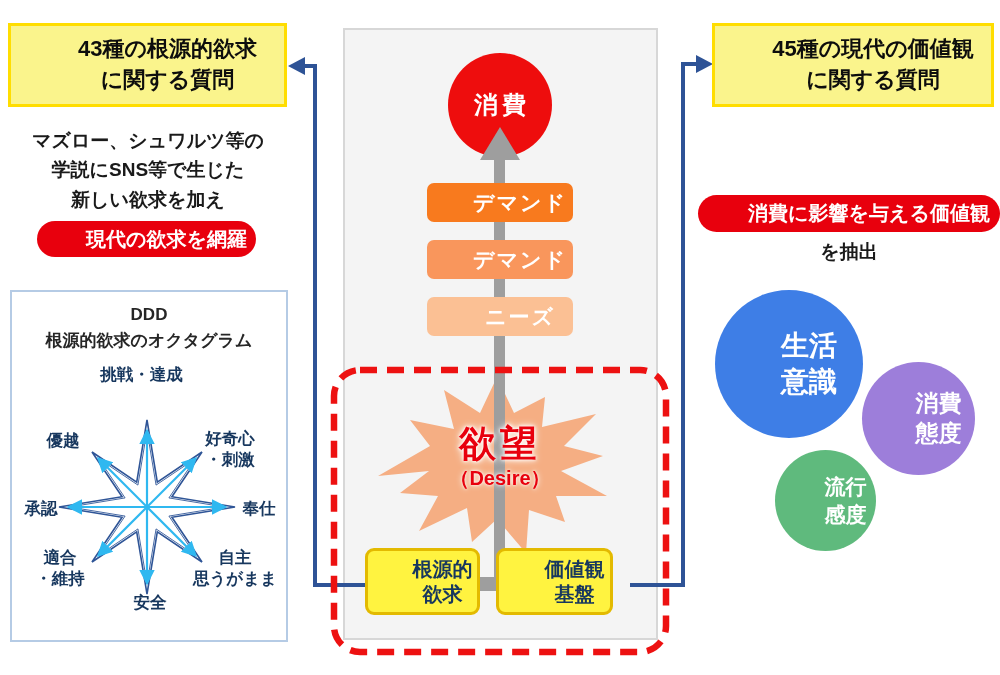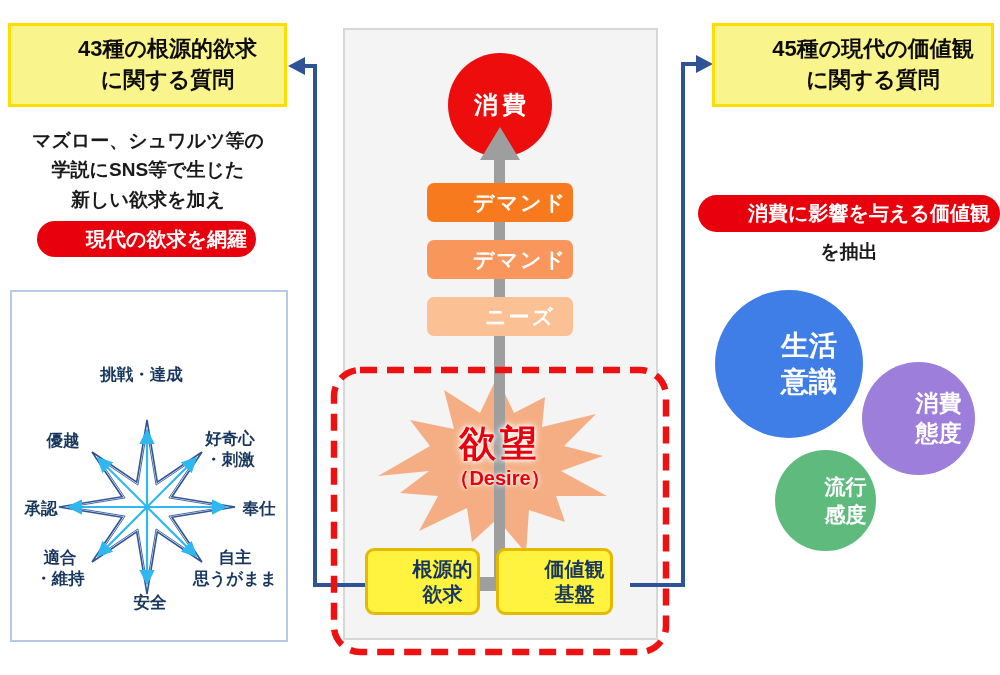--- a/index.html
+++ b/index.html
@@ -134,20 +134,22 @@
   </svg>
 
   <div id="left-qbox" class="abs flexc qbox pre">43種の根源的欲求
 に関する質問</div>
   <div id="left-desc" class="abs desc pre">マズロー、シュワルツ等の
 学説にSNS等で生じた
 新しい欲求を加え</div>
   <div id="left-pill" class="abs flexc pill">現代の欲求を網羅</div>
 
   <div id="octa-panel" class="abs">
+    <div id="octa-title" class="abs pre">DDD
+根源的欲求のオクタグラム</div>
     <svg id="octa-svg" class="abs" width="220" height="220" viewBox="-110 -110 220 220">
       <defs>
         <marker id="cyanArrow" markerWidth="7" markerHeight="7" refX="5" refY="3.5" orient="auto">
           <polygon points="0,0 7,3.5 0,7" fill="#2fb8f0"></polygon>
         </marker>
       </defs>
       <path d="M0,-87 L10.3,-24.9 L55,-55 L24.9,-10.3 L88,0 L24.9,10.3 L55,55 L10.3,24.9 L0,87 L-10.3,24.9 L-55,55 L-24.9,10.3 L-88,0 L-24.9,-10.3 L-55,-55 L-10.3,-24.9 Z" fill="#ffffff" stroke="#2f5597" stroke-width="1.6"></path>
       <path d="M0,-87 L10.3,-24.9 L55,-55 L24.9,-10.3 L88,0 L24.9,10.3 L55,55 L10.3,24.9 L0,87 L-10.3,24.9 L-55,55 L-24.9,10.3 L-88,0 L-24.9,-10.3 L-55,-55 L-10.3,-24.9 Z" fill="none" stroke="#2f5597" stroke-width="1" transform="scale(0.88)"></path>
       <g stroke="#2fb8f0" stroke-width="2.2">
         <line x1="0" y1="0" x2="0" y2="-74" marker-end="url(#cyanArrow)"></line>

